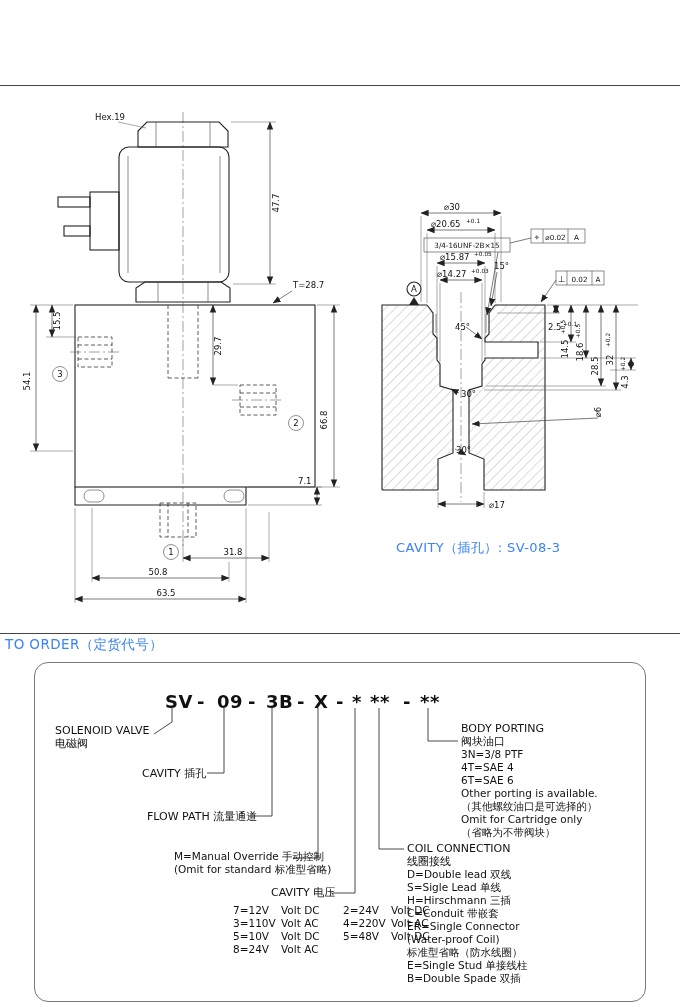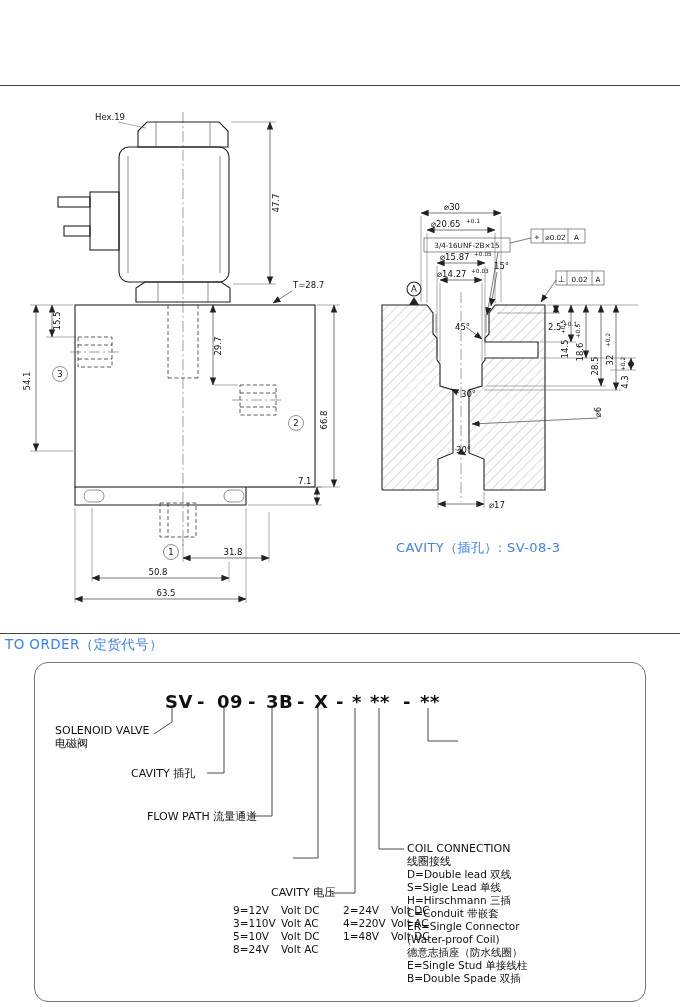--- a/index.html
+++ b/index.html
@@ -321,54 +321,69 @@
   <span class="code-token" style="left:352px">*</span>
   <span class="code-token" style="left:370px">**</span>
   <span class="code-token" style="left:403px">-</span>
   <span class="code-token" style="left:420px">**</span>
 
   <div class="lbl" style="left:55px;top:724px;width:98px;">
     <div class="ln">SOLENOID VALVE</div>
     <div class="ln">电磁阀</div>
   </div>
 
-  <div class="lbl" style="left:131px;top:767px">CAVITY 插孔</div>
+  <div class="lbl" style="left:142px;top:767px">CAVITY 插孔</div>
 
   <div class="lbl" style="left:147px;top:810px">FLOW PATH 流量通道</div>
 
+  <div class="lbl small" style="left:174px;top:850px">
+    <div class="ln">M=Manual Override 手动控制</div>
+    <div class="ln">(Omit for standard 标准型省略)</div>
+  </div>
 
   <div class="lbl" style="left:271px;top:886px">CAVITY 电压</div>
 
   <div class="vtable">
-    <span>9=12V</span>
+    <span>7=12V</span>
     <span>Volt DC</span>
     <span>2=24V</span>
     <span>Volt DC</span>
     <span>3=110V</span>
     <span>Volt AC</span>
     <span>4=220V</span>
     <span>Volt AC</span>
     <span>5=10V</span>
     <span>Volt DC</span>
-    <span>1=48V</span>
+    <span>5=48V</span>
     <span>Volt DC</span>
     <span>8=24V</span>
     <span>Volt AC</span>
     <span></span>
     <span></span>
   </div>
 
   <div class="lbl" style="left:407px;top:842px">
     <div class="ln">COIL CONNECTION</div>
     <div class="ln">线圈接线</div>
     <div class="ln small">D=Double lead 双线</div>
     <div class="ln small">S=Sigle Lead 单线</div>
     <div class="ln small">H=Hirschmann 三插</div>
     <div class="ln small">C=Conduit 带嵌套</div>
     <div class="ln small">ER=Single Connector</div>
     <div class="ln small">(Water-proof Coil)</div>
-    <div class="ln small">德意志插座（防水线圈）</div>
+    <div class="ln small">标准型省略（防水线圈）</div>
     <div class="ln small">E=Single Stud 单接线柱</div>
     <div class="ln small">B=Double Spade 双插</div>
   </div>
 
+  <div class="lbl" style="left:461px;top:722px">
+    <div class="ln">BODY PORTING</div>
+    <div class="ln">阀块油口</div>
+    <div class="ln small">3N=3/8 PTF</div>
+    <div class="ln small">4T=SAE 4</div>
+    <div class="ln small">6T=SAE 6</div>
+    <div class="ln small">Other porting is available.</div>
+    <div class="ln small">（其他螺纹油口是可选择的）</div>
+    <div class="ln small">Omit for Cartridge only</div>
+    <div class="ln small">（省略为不带阀块）</div>
+  </div>
 
 </div>
 
 </body></html>

